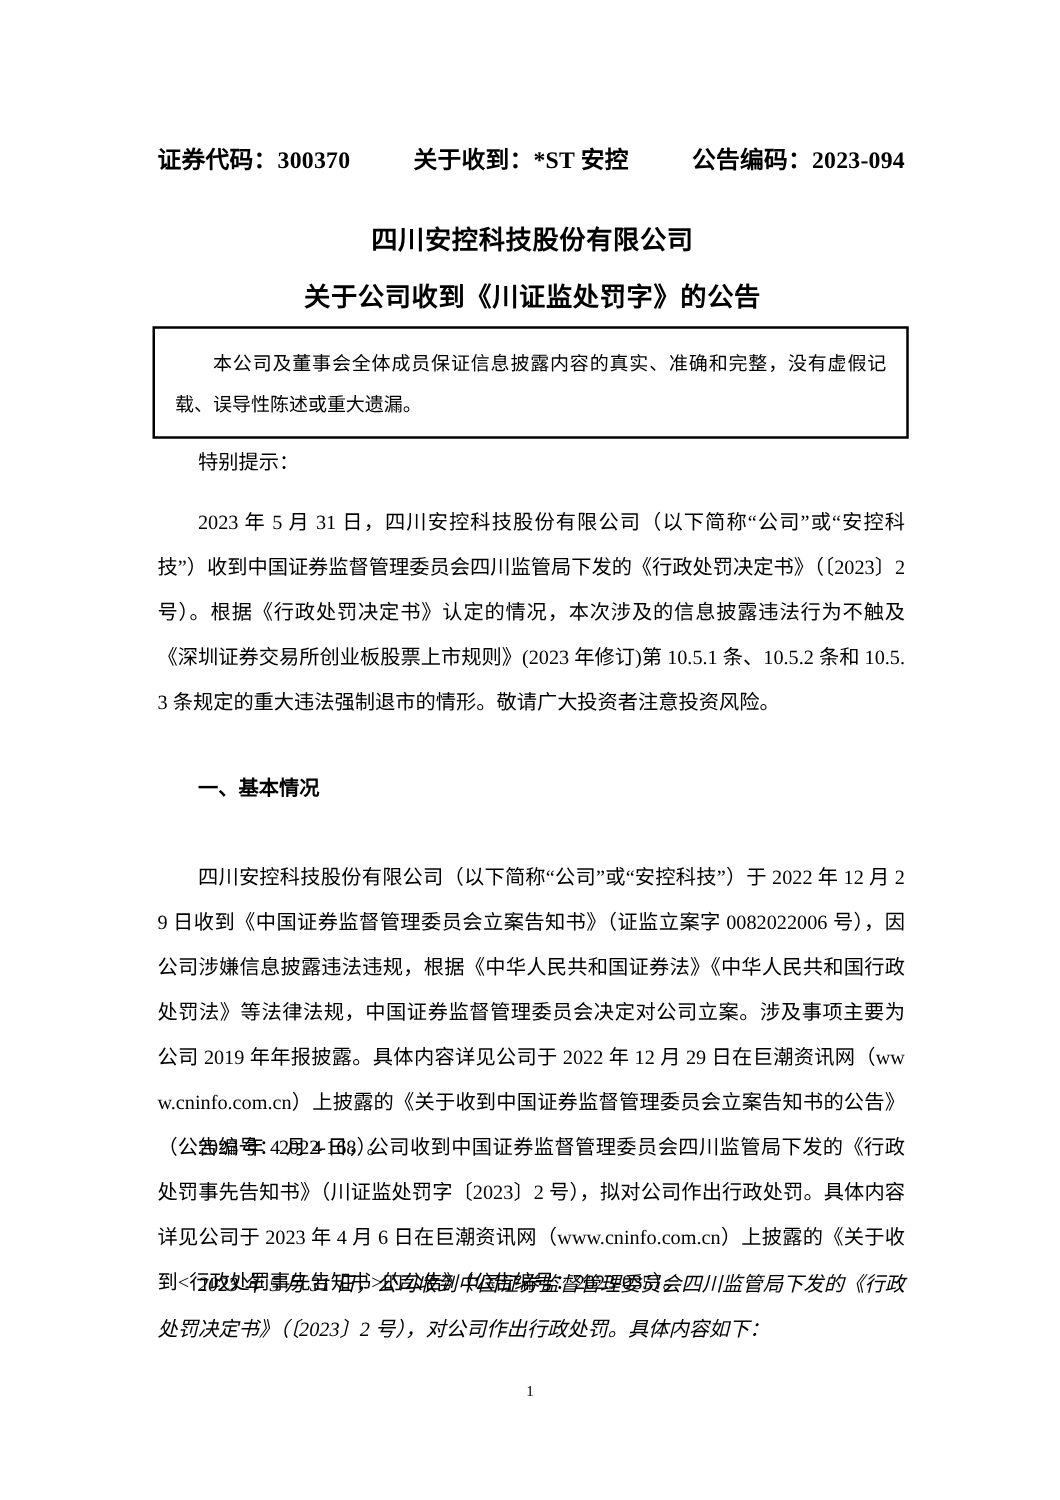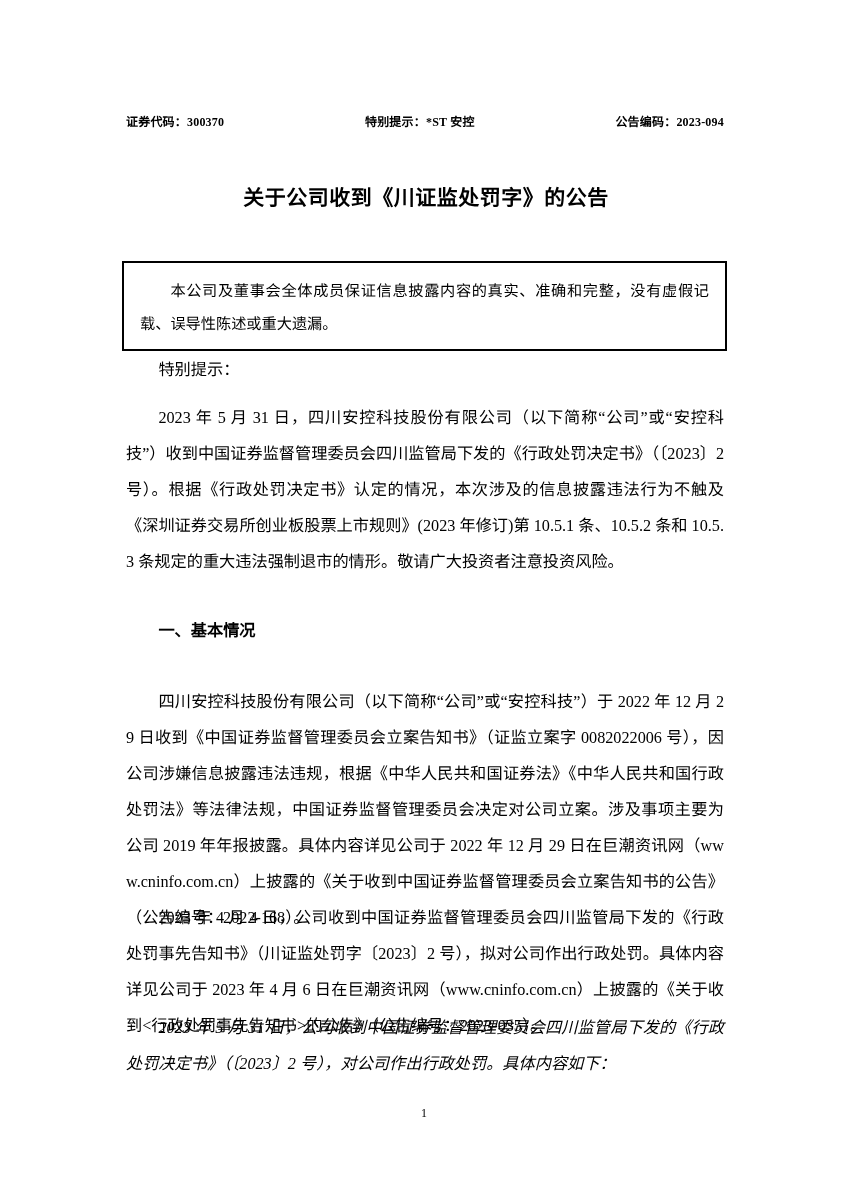--- a/index.html
+++ b/index.html
@@ -27,21 +27,21 @@
 
   
   .doc-header {
     position: absolute;
     left: 126px;
     top: 112px;
     width: 598px;
     display: flex;
     justify-content: space-between;
     align-items: flex-start;
-    font-size: 12px;
+    font-size: 19px;
     font-weight: bold;
     letter-spacing: 0.2px;
     white-space: nowrap;
   }
   .doc-header .hdr-item { display: inline-block; }
 
   
   .title-block {
     position: absolute;
     left: 124px;
@@ -127,25 +127,26 @@
     color: #000000;
   }
 </style>
 </head>
 <body>
 
 <div class="page">
 
   <div class="doc-header">
     <span class="hdr-item">证券代码：300370</span>
-    <span class="hdr-item">特别提示：*ST 安控</span>
+    <span class="hdr-item">关于收到：*ST 安控</span>
     <span class="hdr-item">公告编码：2023-094</span>
   </div>
 
   <div class="title-block">
+    <div class="doc-title">四川安控科技股份有限公司</div>
     <div class="doc-title second">关于公司收到《川证监处罚字》的公告</div>
   </div>
 
   <div class="disclaimer-box">
     <p class="disclaimer-text">本公司及董事会全体成员保证信息披露内容的真实、准确和完整，没有虚假记载、误导性陈述或重大遗漏。</p>
   </div>
 
   <p class="para indent" id="special-notice-label">特别提示：</p>
 
   <p class="para indent bold" id="special-notice-body">2023 年 5 月 31 日，四川安控科技股份有限公司（以下简称“公司”或“安控科技”）收到中国证券监督管理委员会四川监管局下发的《行政处罚决定书》（〔2023〕2 号）。根据《行政处罚决定书》认定的情况，本次涉及的信息披露违法行为不触及《深圳证券交易所创业板股票上市规则》(2023 年修订)第 10.5.1 条、10.5.2 条和 10.5.3 条规定的重大违法强制退市的情形。敬请广大投资者注意投资风险。</p>

